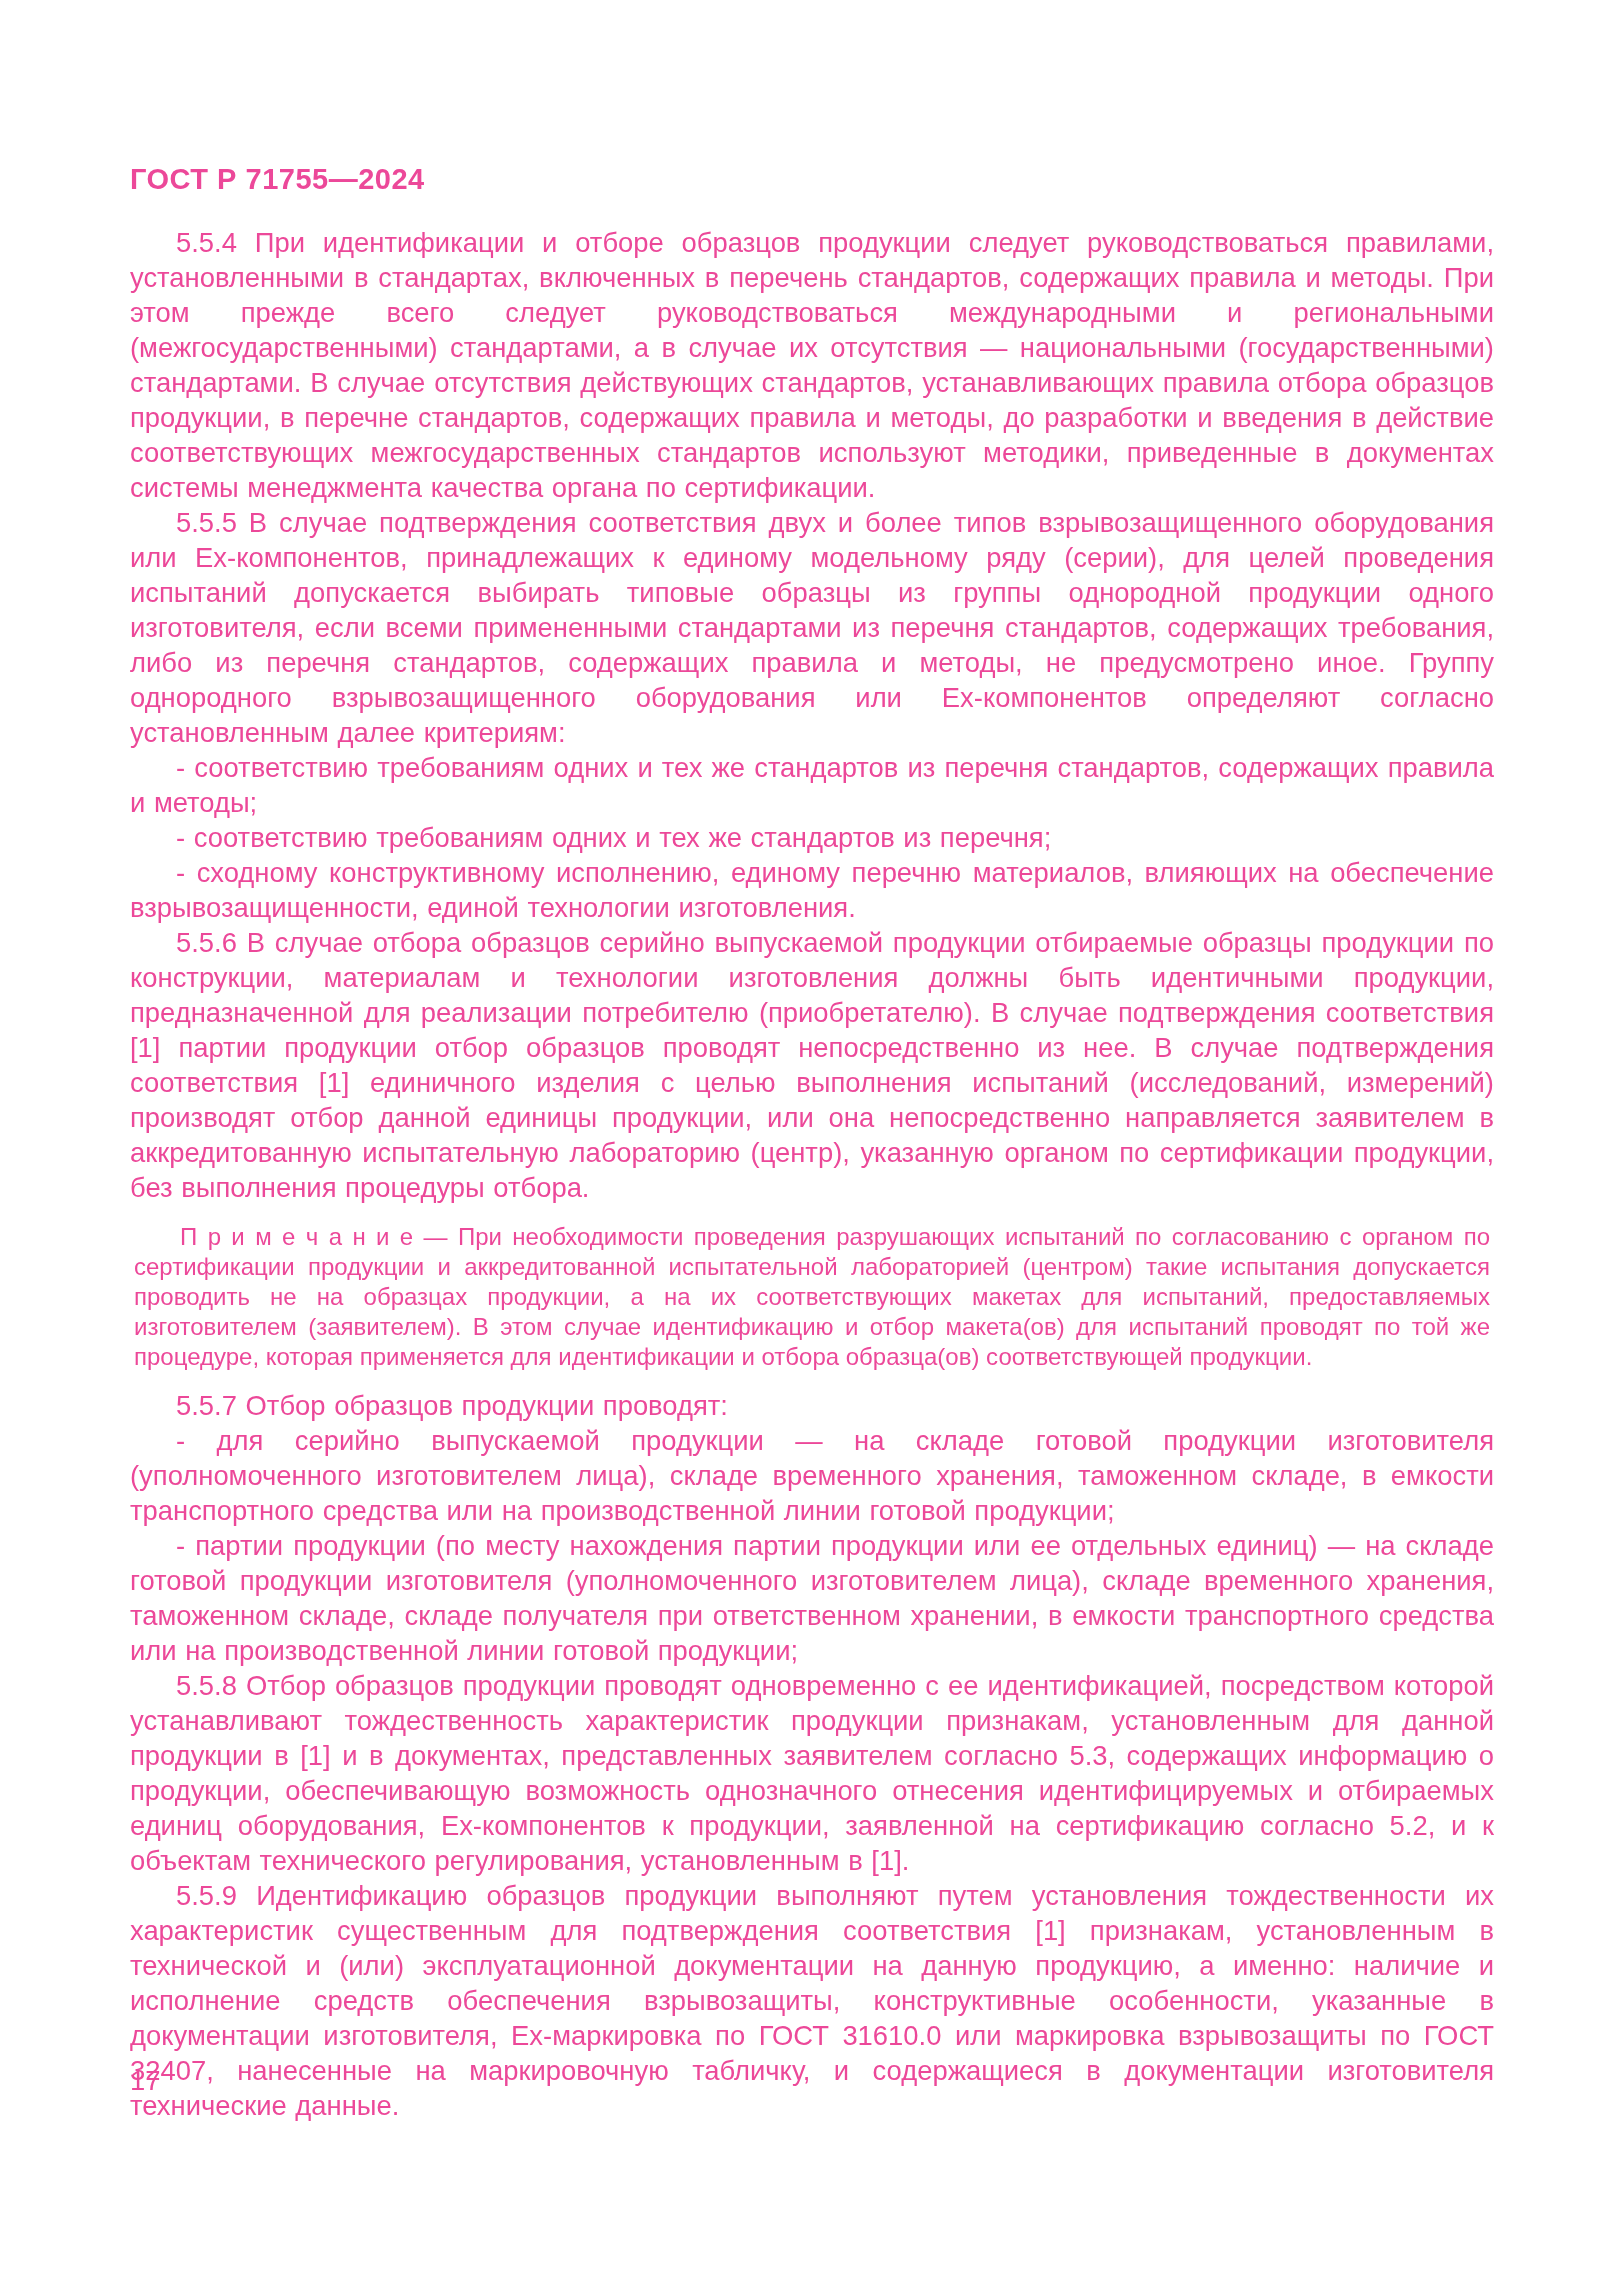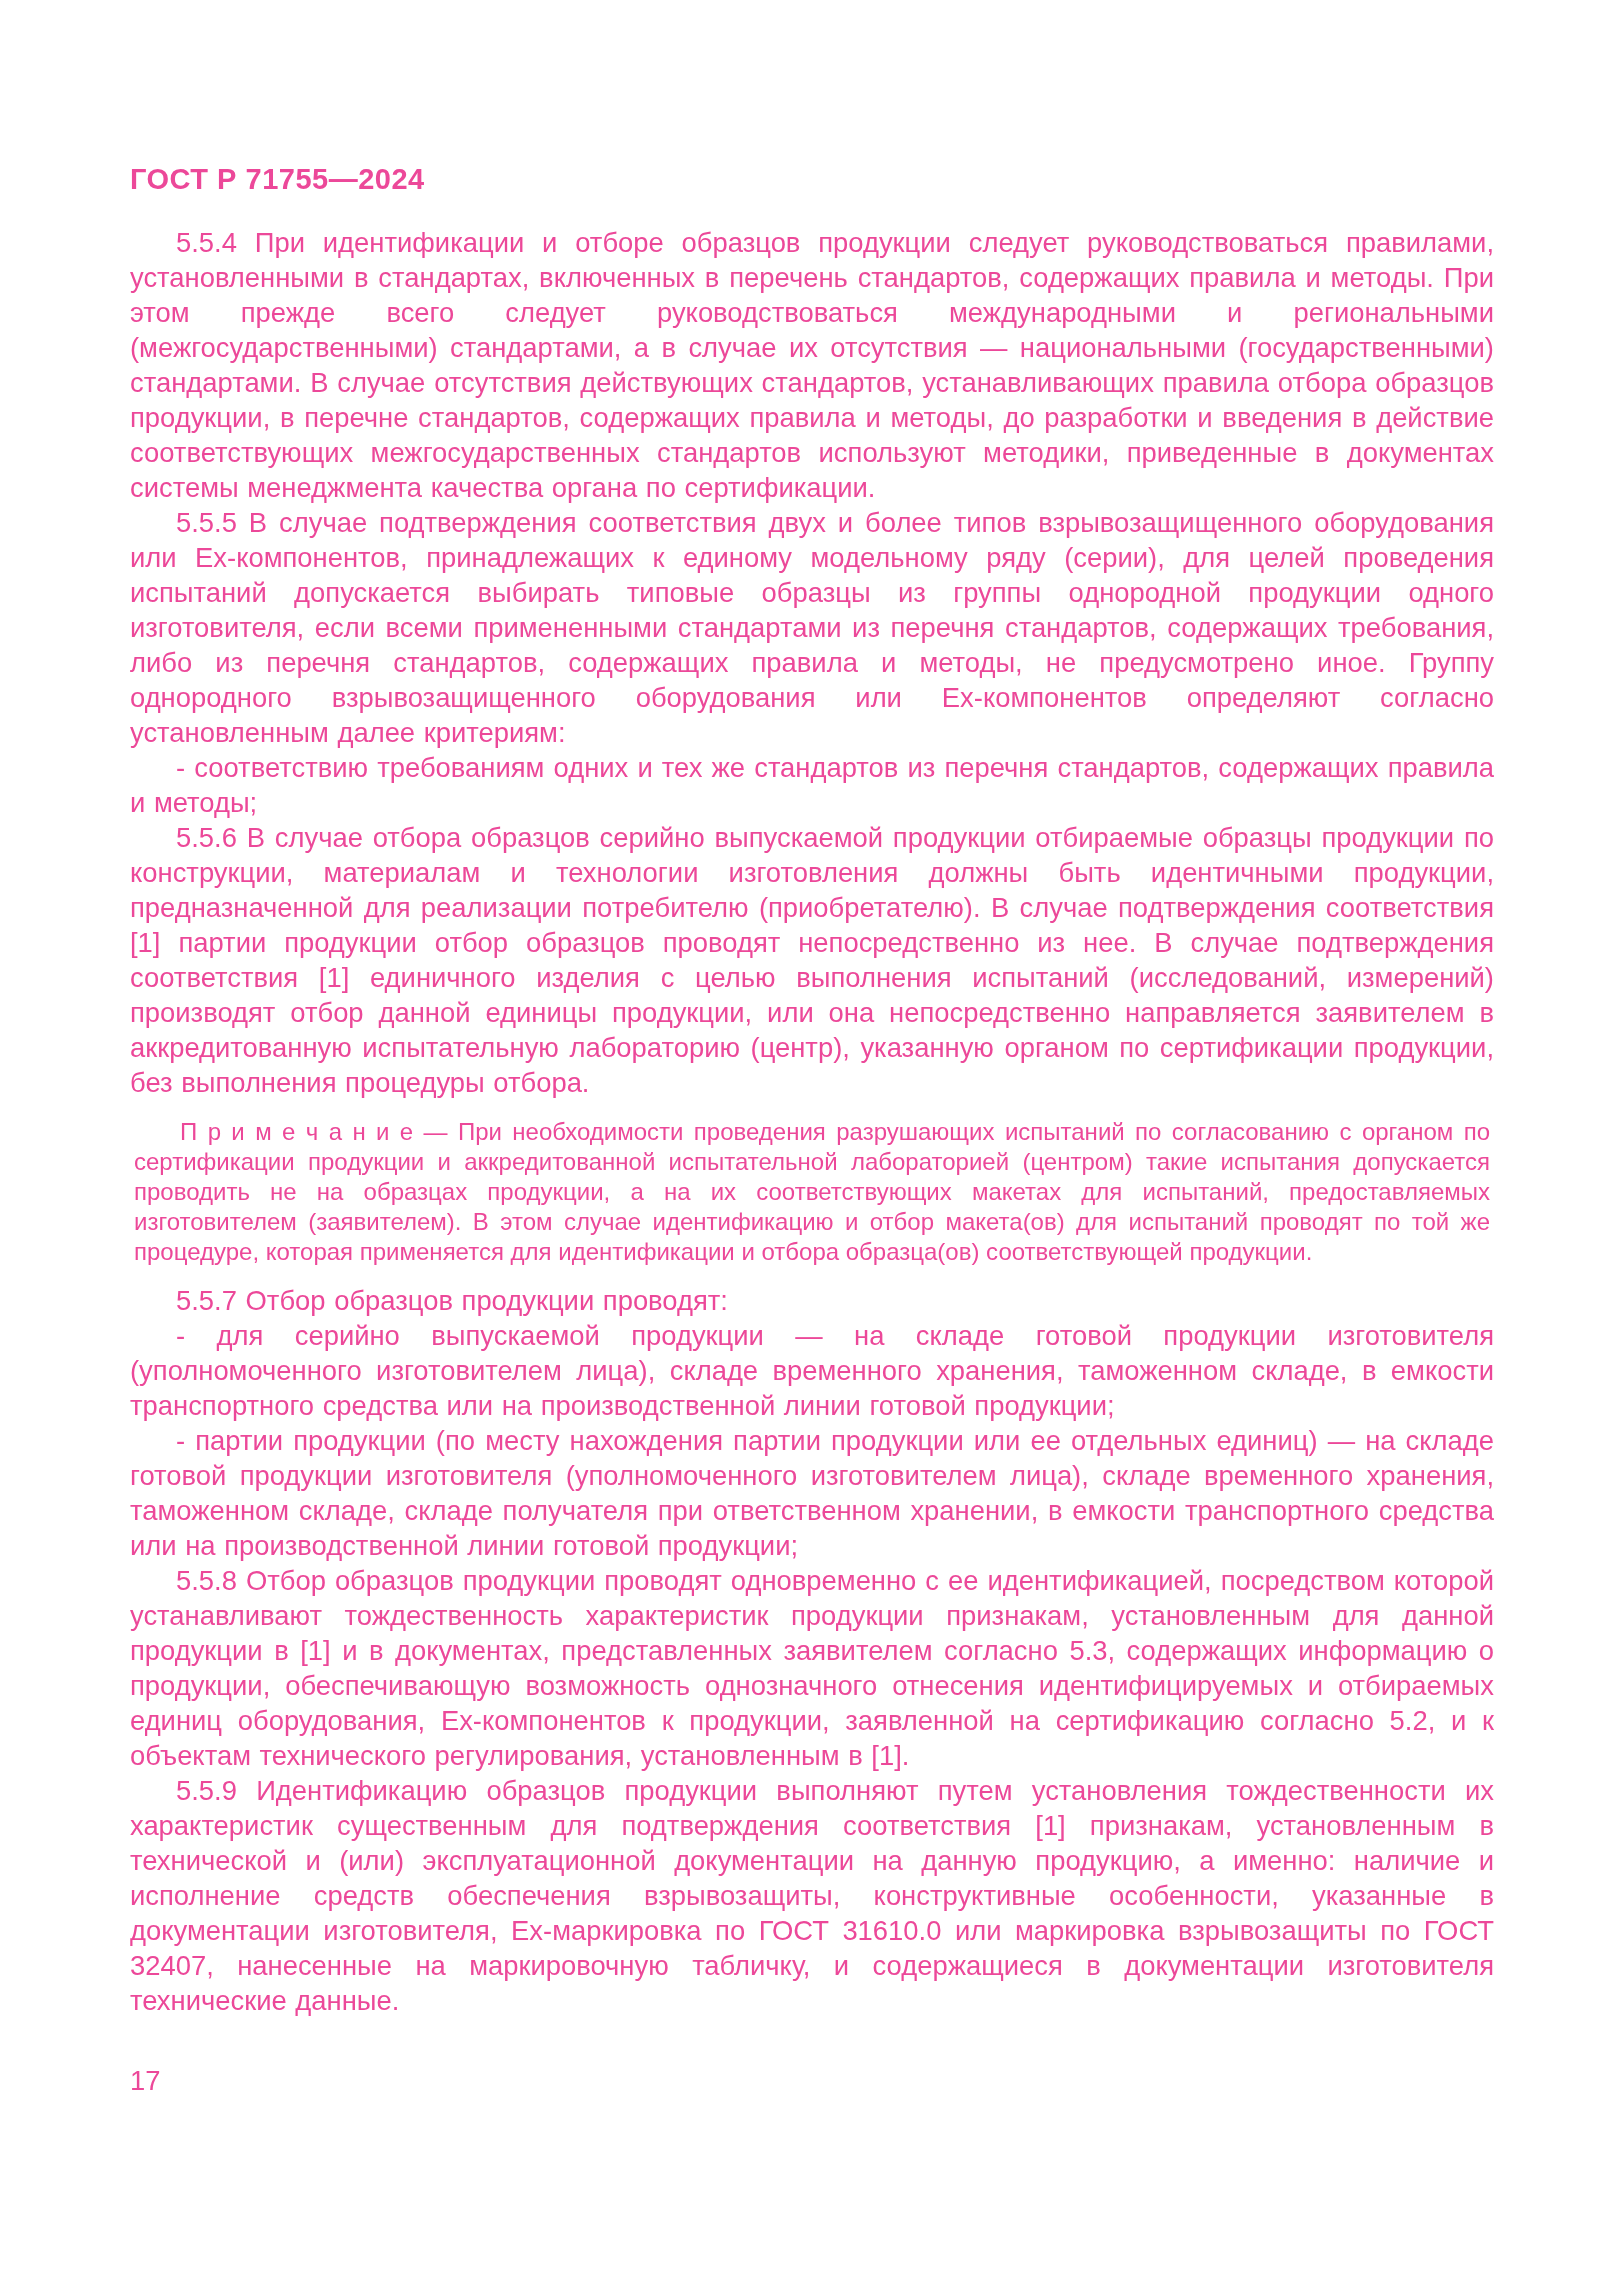--- a/index.html
+++ b/index.html
@@ -64,20 +64,22 @@
 
   <div class="doc-header">ГОСТ Р 71755—2024</div>
 
   <div class="body-text">
 
     <p class="para">5.5.4 При идентификации и отборе образцов продукции следует руководствоваться правилами, установленными в стандартах, включенных в перечень стандартов, содержащих правила и методы. При этом прежде всего следует руководствоваться международными и региональными (межгосударственными) стандартами, а в случае их отсутствия — национальными (государственными) стандартами. В случае отсутствия действующих стандартов, устанавливающих правила отбора образцов продукции, в перечне стандартов, содержащих правила и методы, до разработки и введения в действие соответствующих межгосударственных стандартов используют методики, приведенные в документах системы менеджмента качества органа по сертификации.</p>
 
     <p class="para">5.5.5 В случае подтверждения соответствия двух и более типов взрывозащищенного оборудования или Ex-компонентов, принадлежащих к единому модельному ряду (серии), для целей проведения испытаний допускается выбирать типовые образцы из группы однородной продукции одного изготовителя, если всеми примененными стандартами из перечня стандартов, содержащих требования, либо из перечня стандартов, содержащих правила и методы, не предусмотрено иное. Группу однородного взрывозащищенного оборудования или Ex-компонентов определяют согласно установленным далее критериям:</p>
 
     <p class="para">- соответствию требованиям одних и тех же стандартов из перечня стандартов, содержащих правила и методы;</p>
+    <p class="para">- соответствию требованиям одних и тех же стандартов из перечня;</p>
+    <p class="para">- сходному конструктивному исполнению, единому перечню материалов, влияющих на обеспечение взрывозащищенности, единой технологии изготовления.</p>
 
     <p class="para">5.5.6 В случае отбора образцов серийно выпускаемой продукции отбираемые образцы продукции по конструкции, материалам и технологии изготовления должны быть идентичными продукции, предназначенной для реализации потребителю (приобретателю). В случае подтверждения соответствия [1] партии продукции отбор образцов проводят непосредственно из нее. В случае подтверждения соответствия [1] единичного изделия с целью выполнения испытаний (исследований, измерений) производят отбор данной единицы продукции, или она непосредственно направляется заявителем в аккредитованную испытательную лабораторию (центр), указанную органом по сертификации продукции, без выполнения процедуры отбора.</p>
 
     <div class="note-block">
       <p class="note-para"><span>П р и м е ч а н и е</span><span> — При необходимости проведения разрушающих испытаний по согласованию с органом по сертификации продукции и аккредитованной испытательной лабораторией (центром) такие испытания допускается проводить не на образцах продукции, а на их соответствующих макетах для испытаний, предоставляемых изготовителем (заявителем). В этом случае идентификацию и отбор макета(ов) для испытаний проводят по той же процедуре, которая применяется для идентификации и отбора образца(ов) соответствующей продукции.</span></p>
     </div>
 
     <p class="para">5.5.7 Отбор образцов продукции проводят:</p>
 
     <p class="para">- для серийно выпускаемой продукции — на складе готовой продукции изготовителя (уполномоченного изготовителем лица), складе временного хранения, таможенном складе, в емкости транспортного средства или на производственной линии готовой продукции;</p>

